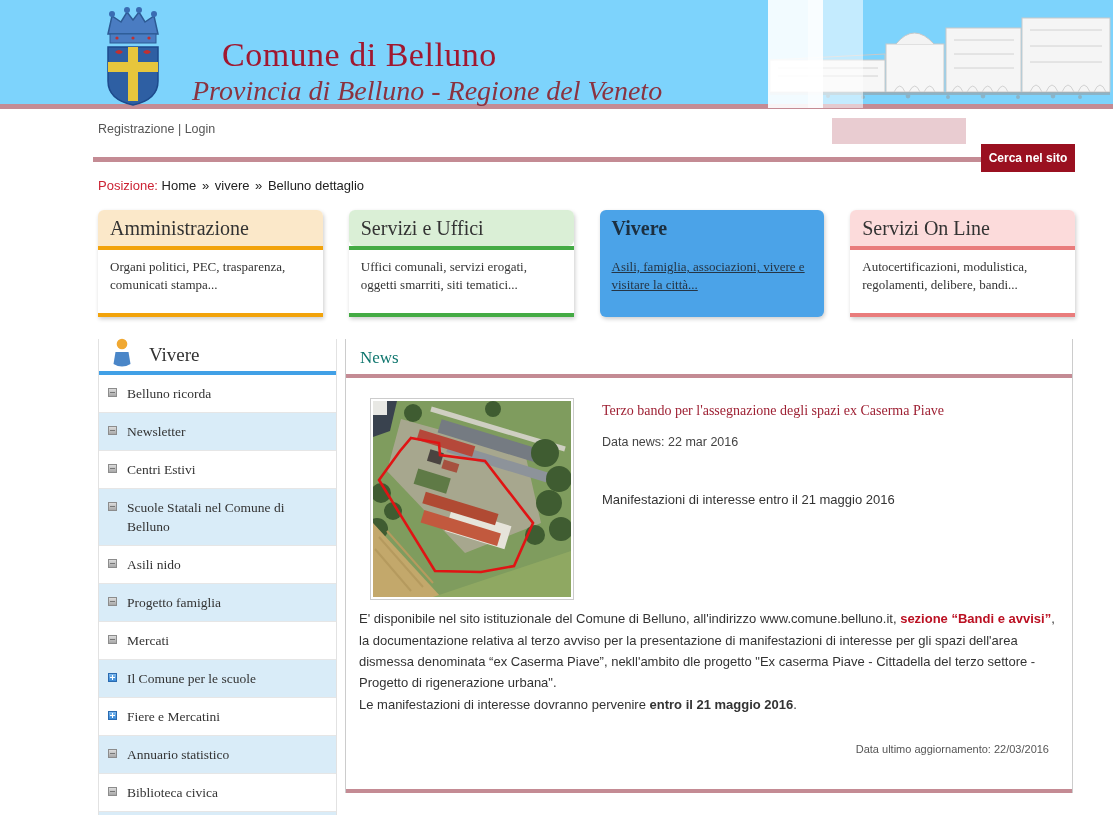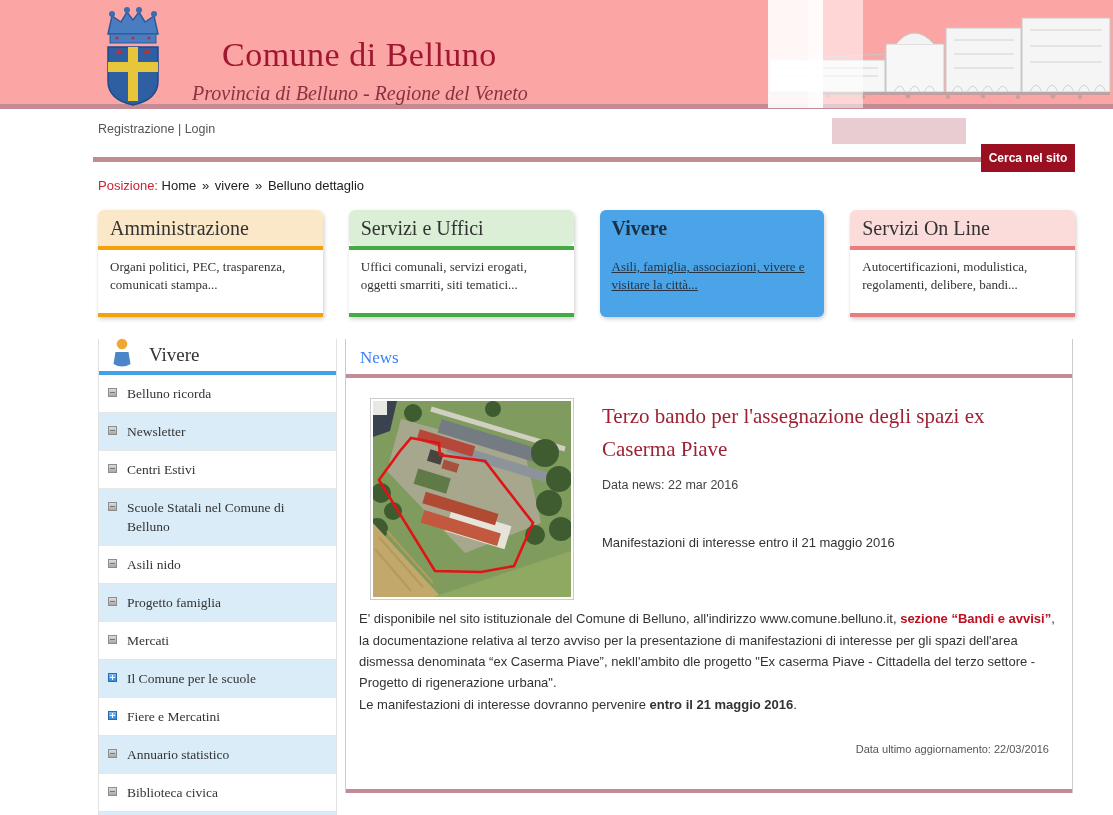--- a/index.html
+++ b/index.html
@@ -1,27 +1,27 @@
 <!DOCTYPE html>
 <html><head>
 <meta charset="utf-8">
 <style>
   * { margin:0; padding:0; box-sizing:border-box; }
   html,body { background:#fff; }
   body { width:1113px; height:815px; overflow:hidden; position:relative;
          font-family:"Liberation Sans", sans-serif; color:#333; }
 
   
-  .header { position:relative; height:109px; border-bottom:5px solid #c48b94; background:#fca5a5; }
+  .header { position:relative; height:109px; border-bottom:5px solid #c48b94; background:#7dd3fc; }
   .crest { position:absolute; left:95px; top:7px; width:75px; height:102px; }
   .titles { position:absolute; left:192px; top:36px; }
   .site-title { font-family:"Liberation Serif", serif; font-weight:normal;
                 font-size:34px; color:#a01830; padding-left:30px; letter-spacing:.5px; }
   .site-subtitle { font-family:"Liberation Serif", serif; font-style:italic;
-                   font-size:20px; color:#8a3340; margin-top:8px; }
+                   font-size:28px; color:#8a3340; margin-top:1px; }
   .banner { position:absolute; right:0; top:0; width:345px; height:108px; }
 
   
   .userbar { position:relative; height:48px; }
   .userlinks { position:absolute; left:98px; top:13px; font-size:12.5px; color:#555; }
   .userlinks span { cursor:default; }
   .search-input { position:absolute; left:832px; top:9px; width:134px; height:26px;
                   background:#e9ccd1; border:0; outline:none; padding:0 8px; font-size:13px; color:#333; }
   .search-btn { position:absolute; left:981px; top:8px; width:94px; height:28px;
                 background:#9a1020; color:#fff; border:0; font-weight:bold; font-size:12px;
@@ -72,29 +72,29 @@
   .bullet.gray { background:linear-gradient(#dcdcdc,#a8a8a8); border:1px solid #8c8c8c; }
   .bullet.gray::after { content:""; position:absolute; left:1px; right:1px; top:3px; height:1px; background:#777; }
   .bullet.blue { background:linear-gradient(#7db9ee,#3a8ad8); border:1px solid #2a6ab0; }
   .bullet.blue::before, .bullet.blue::after { content:""; position:absolute; background:#fff; }
   .bullet.blue::before { left:1px; right:1px; top:3px; height:1px; }
   .bullet.blue::after  { top:1px; bottom:1px; left:3px; width:1px; }
   .side-stub { height:20px; background:#d9ecf8; }
 
   
   .news { margin-left:8px; width:728px; border-left:1px solid #ccc; border-right:1px solid #ccc; background:#fff; }
-  .news-head { padding:9px 14px 6px; font-family:"Liberation Serif", serif; font-size:17px; color:#3b82f6; }
+  .news-head { padding:9px 14px 6px; font-family:"Liberation Serif", serif; font-size:17px; color:#0f766e; }
   .news-rule, .news-bottom { height:4px; background:#c48b94; }
   .news-content { padding:0 13px; }
   .news-content::after { content:""; display:block; clear:both; }
   .photo { float:left; margin:20px 28px 8px 11px; border:1px solid #ccc; padding:2px; background:#fff;
            width:204px; height:202px; }
   .photo svg { display:block; }
   .article-title { padding-top:22px; font-family:"Liberation Serif", serif; font-weight:normal;
-                   font-size:21px; line-height:1.55; color:#9e2033; padding-right:70px; }
+                   font-size:14px; line-height:1.55; color:#9e2033; padding-right:70px; }
   .article-date { margin-top:13px; font-size:12.5px; color:#444; }
   .article-deadline { margin-top:43px; font-size:13px; color:#333; }
   .article-body { clear:both; margin-top:30px; font-size:13px; line-height:1.65; color:#333; }
   .article-body .red { color:#bb1022; font-weight:bold; cursor:pointer; }
   .article-update { text-align:right; font-size:11px; color:#555; margin:28px 10px 0 0; }
   .news-spacer { height:34px; }
 </style>
 </head>
 <body>
 

